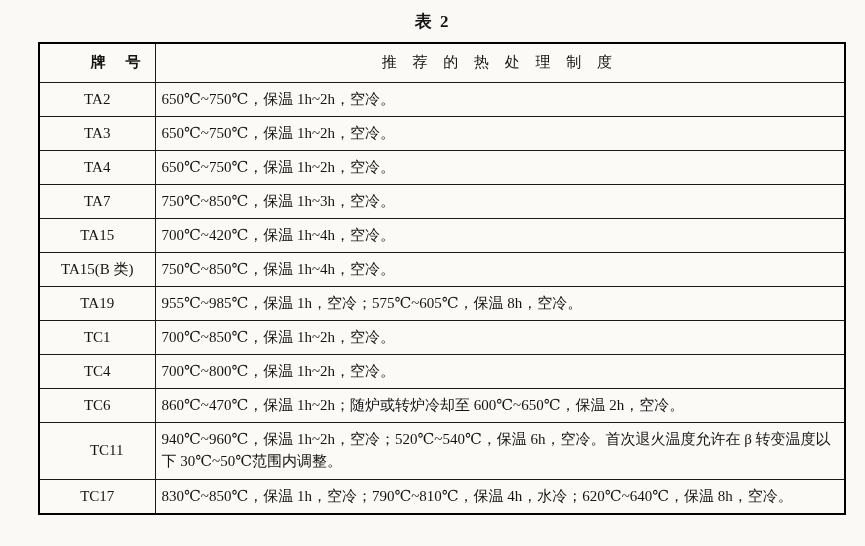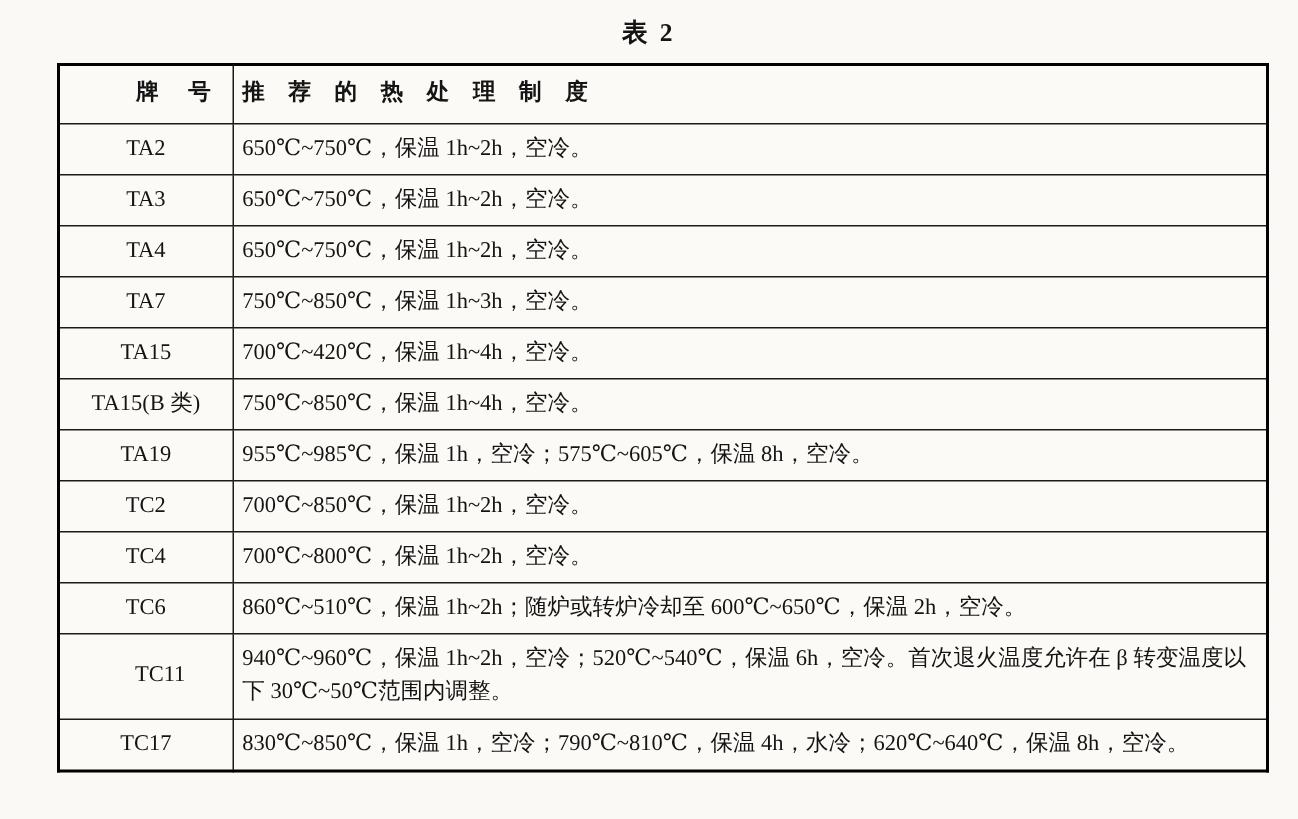--- a/index.html
+++ b/index.html
@@ -48,22 +48,22 @@
   }
   th.h-grade {
     width: 116px;
     text-align: right;
     font-weight: bold;
     letter-spacing: 8px;
     height: 34px;
     font-size: 15px;
   }
   th.h-treat {
-    text-align: left;
-    font-weight: bold;
+    text-align: center;
+    font-weight: normal;
     letter-spacing: 6px;
     font-size: 15px;
   }
   td.c-grade {
     text-align: center;
     height: 29px;
     padding: 2px 2px;
   }
   td.c-treat {
     text-align: left;
@@ -113,30 +113,30 @@
       </tr>
       <tr>
         <td class="c-grade">TA15(B 类)</td>
         <td class="c-treat">750℃~850℃，保温 1h~4h，空冷。</td>
       </tr>
       <tr>
         <td class="c-grade">TA19</td>
         <td class="c-treat">955℃~985℃，保温 1h，空冷；575℃~605℃，保温 8h，空冷。</td>
       </tr>
       <tr>
-        <td class="c-grade">TC2</td>
+        <td class="c-grade">TC1</td>
         <td class="c-treat">700℃~850℃，保温 1h~2h，空冷。</td>
       </tr>
       <tr>
         <td class="c-grade">TC4</td>
         <td class="c-treat">700℃~800℃，保温 1h~2h，空冷。</td>
       </tr>
       <tr>
         <td class="c-grade">TC6</td>
-        <td class="c-treat">860℃~510℃，保温 1h~2h；随炉或转炉冷却至 600℃~650℃，保温 2h，空冷。</td>
+        <td class="c-treat">860℃~470℃，保温 1h~2h；随炉或转炉冷却至 600℃~650℃，保温 2h，空冷。</td>
       </tr>
       <tr class="r-tall">
         <td class="c-grade">TC11</td>
         <td class="c-treat">940℃~960℃，保温 1h~2h，空冷；520℃~540℃，保温 6h，空冷。首次退火温度允许在 β 转变温度以下 30℃~50℃范围内调整。</td>
       </tr>
       <tr>
         <td class="c-grade">TC17</td>
         <td class="c-treat">830℃~850℃，保温 1h，空冷；790℃~810℃，保温 4h，水冷；620℃~640℃，保温 8h，空冷。</td>
       </tr>
     </tbody>

